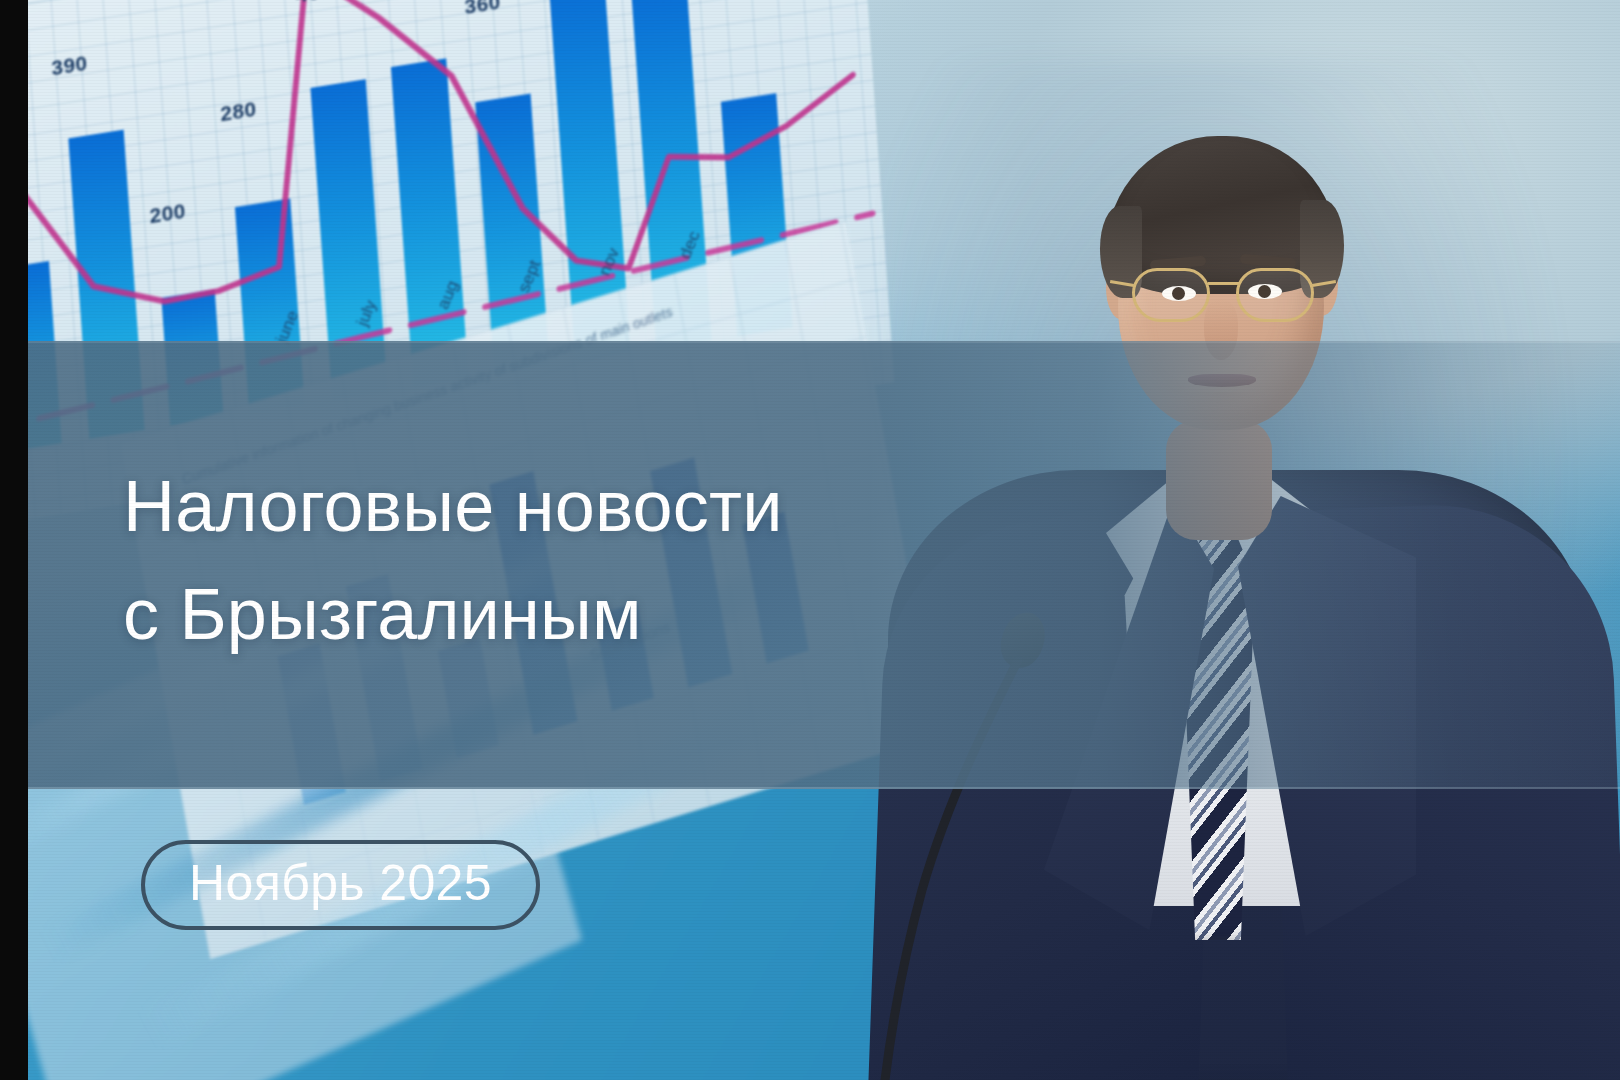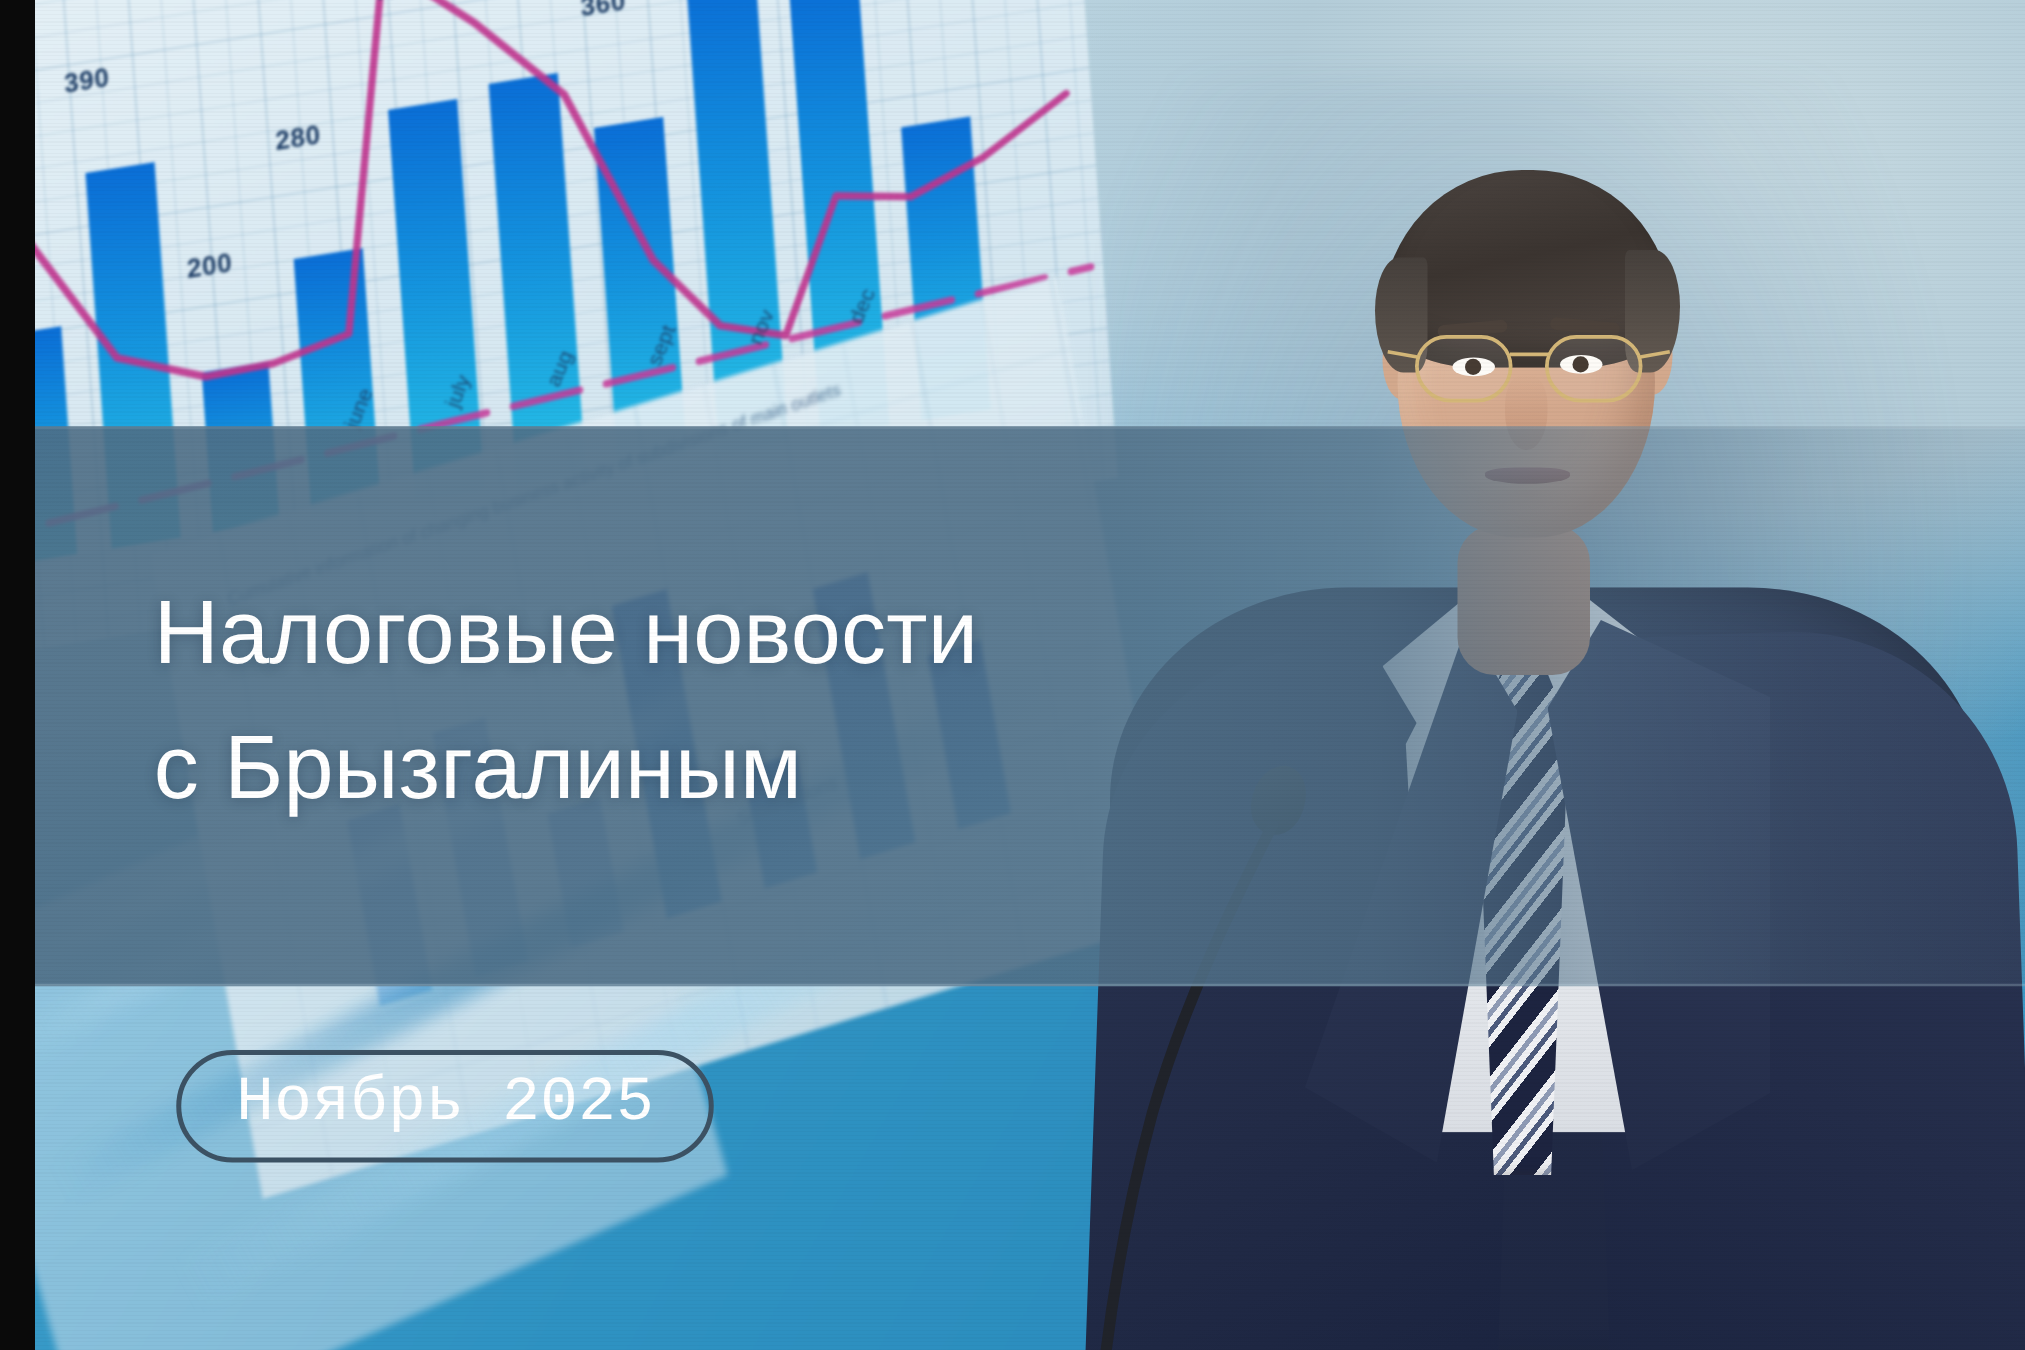--- a/index.html
+++ b/index.html
@@ -268,21 +268,21 @@
   .title{
     position:absolute; left:95px; top:452px; width:900px;
     color:#ffffff; font-family:"Liberation Sans",sans-serif;
     font-weight:400; font-size:72px; line-height:108px;
     letter-spacing:.2px; white-space:pre-line;
     text-shadow:0 2px 10px rgba(20,40,60,.30);
   }
   .badge{
     position:absolute; left:113px; top:840px; padding:14px 44px 18px;
     border:4px solid #3c5264; border-radius:46px;
-    color:#ffffff; font-family:Liberation Mono, monospace;
+    color:#ffffff; font-family:Liberation Sans, sans-serif;
     font-weight:400; font-size:50px; line-height:1;
     letter-spacing:.4px; white-space:nowrap;
     background:transparent;
   }
 
   .noise{
     position:absolute; inset:0; pointer-events:none; opacity:.05;
     background-image:repeating-linear-gradient(0deg, rgba(0,0,0,.5) 0 1px, transparent 1px 3px);
   }
 </style>

